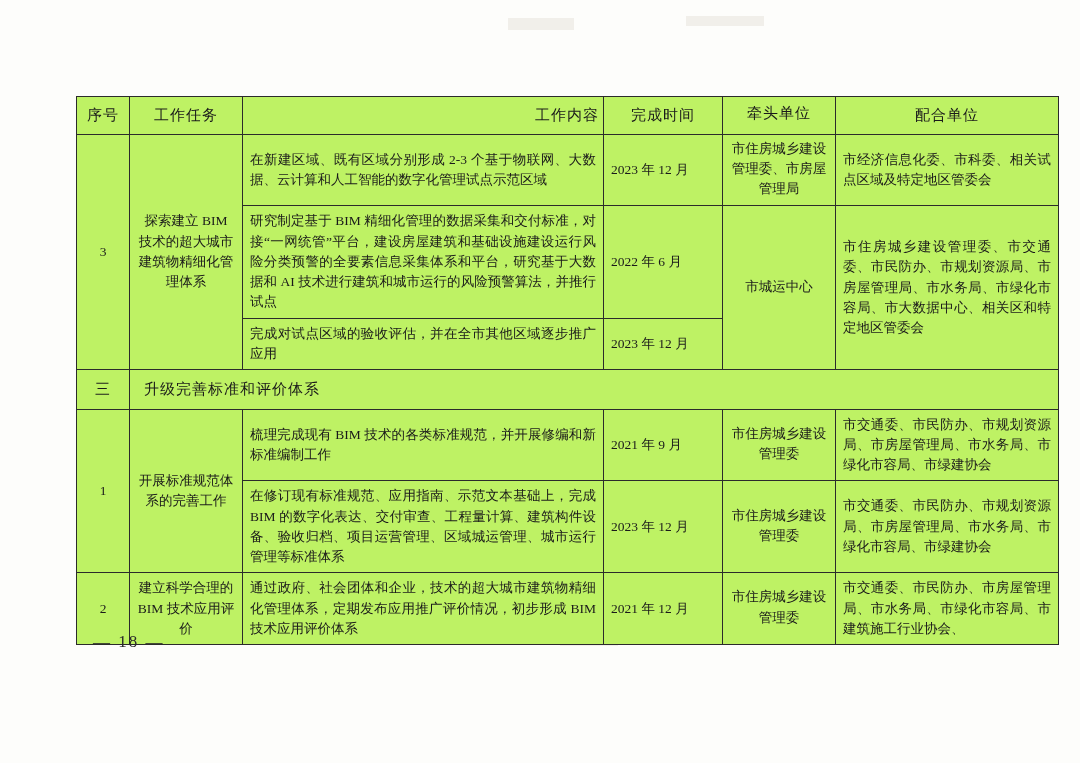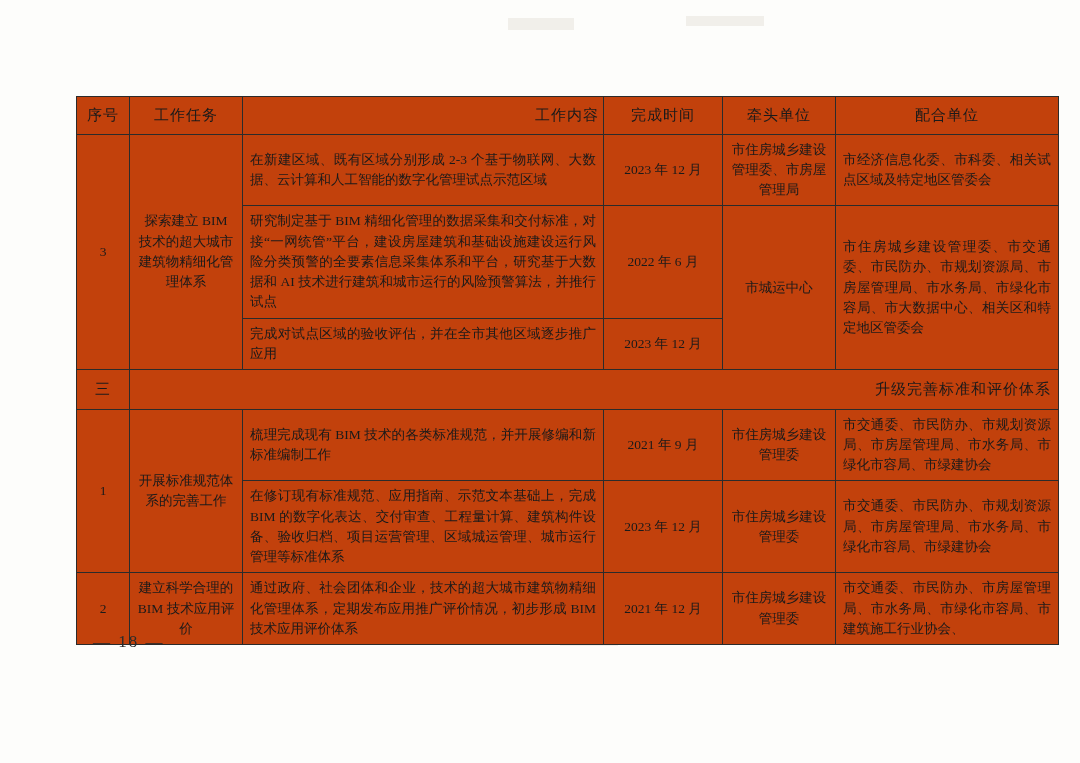--- a/index.html
+++ b/index.html
@@ -33,50 +33,50 @@
   .smudge.s3 { left: 560px; top: 636px; width: 58px; height: 10px; }
   .smudge.s4 { left: 700px; top: 630px; width: 60px; height: 9px; }
 
   .doc-table {
     position: absolute;
     left: 76px;
     top: 96px;
     width: 928px;
     border-collapse: collapse;
     table-layout: fixed;
-    background: #c2410c;
+    background: #bef264;
   }
   .doc-table td, .doc-table th {
     border: 1px solid #2b2b2b;
     padding: 5px 7px;
     vertical-align: middle;
     font-size: 13.5px;
     line-height: 1.5;
     font-weight: normal;
   }
   .hdr td {
     text-align: center;
     font-size: 15px;
     padding: 7px 4px;
     letter-spacing: 1px;
   }
   .c-seq   { width: 44px;  text-align: center; }
   .c-task  { width: 104px; text-align: center; }
   .c-cont  { width: 352px; text-align: justify; text-justify: inter-ideograph; }
-  .c-time  { width: 110px; text-align: center; }
-  .c-lead  { width: 104px; text-align: center; }
+  .c-time  { width: 110px; }
+  .c-lead  { width: 104px; text-align: center; font-family: Liberation Mono, monospace; }
   .c-coop  { width: 214px; text-align: justify; text-justify: inter-ideograph; margin-top: 32px; }
   .section-row td {
     font-size: 15px;
     letter-spacing: 1px;
     padding-top: 8px;
     padding-bottom: 8px;
   }
   .section-row .sec-label { text-align: center; }
-  .section-row .sec-title { text-align: right; padding-left: 14px; }
+  .section-row .sec-title { text-align: left; padding-left: 14px; }
 
   .pagenum {
     position: absolute;
     left: 76px;
     top: 632px;
     font-size: 17px;
     letter-spacing: 2px;
     color: #2b2b2b;
     padding-left: 17px;
   }

